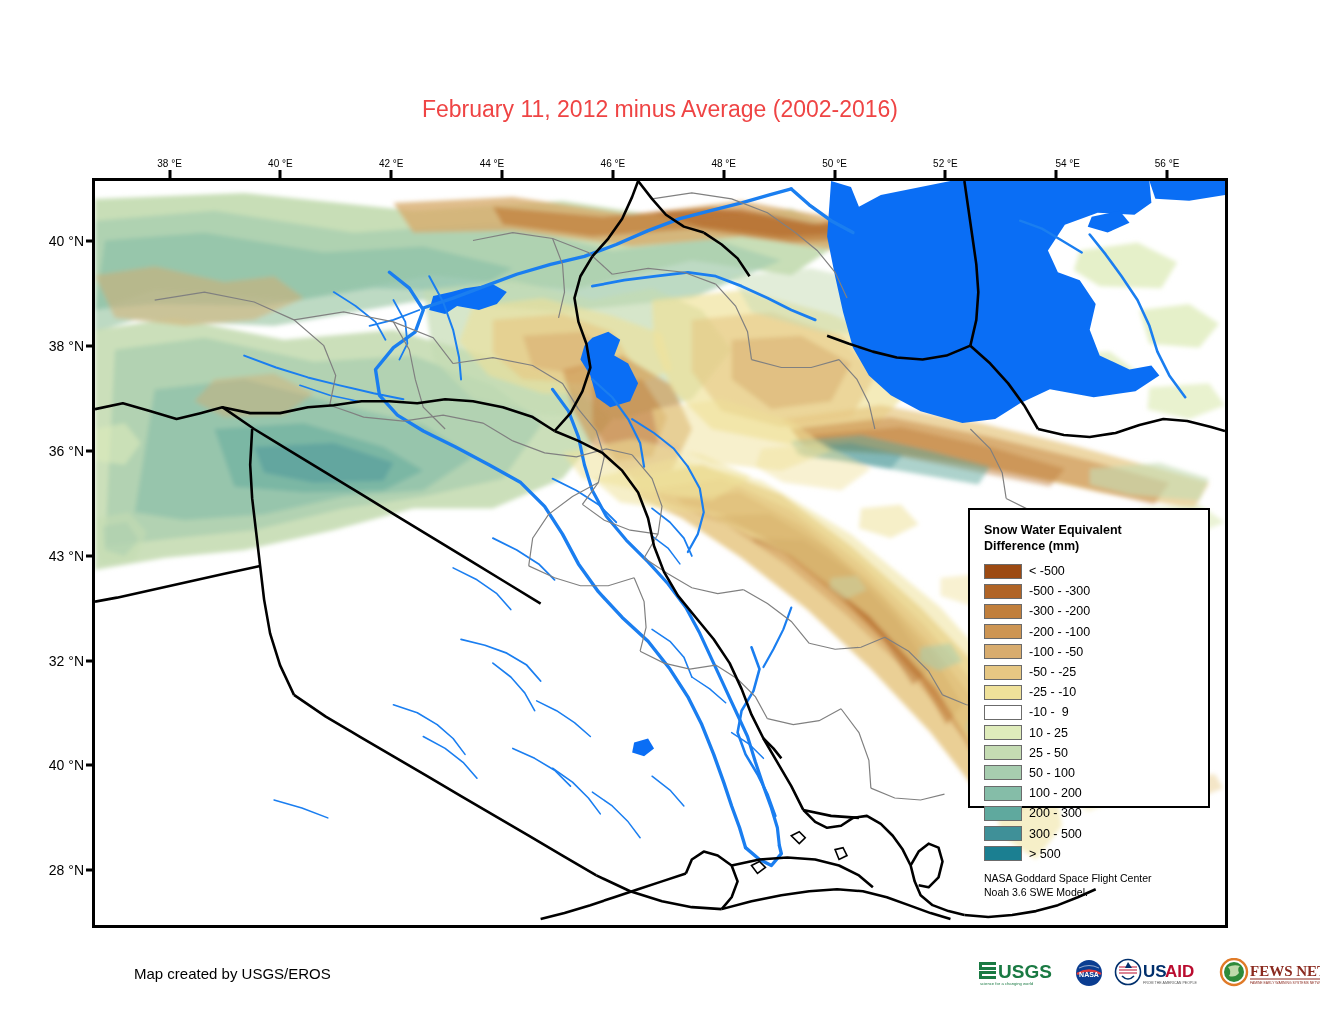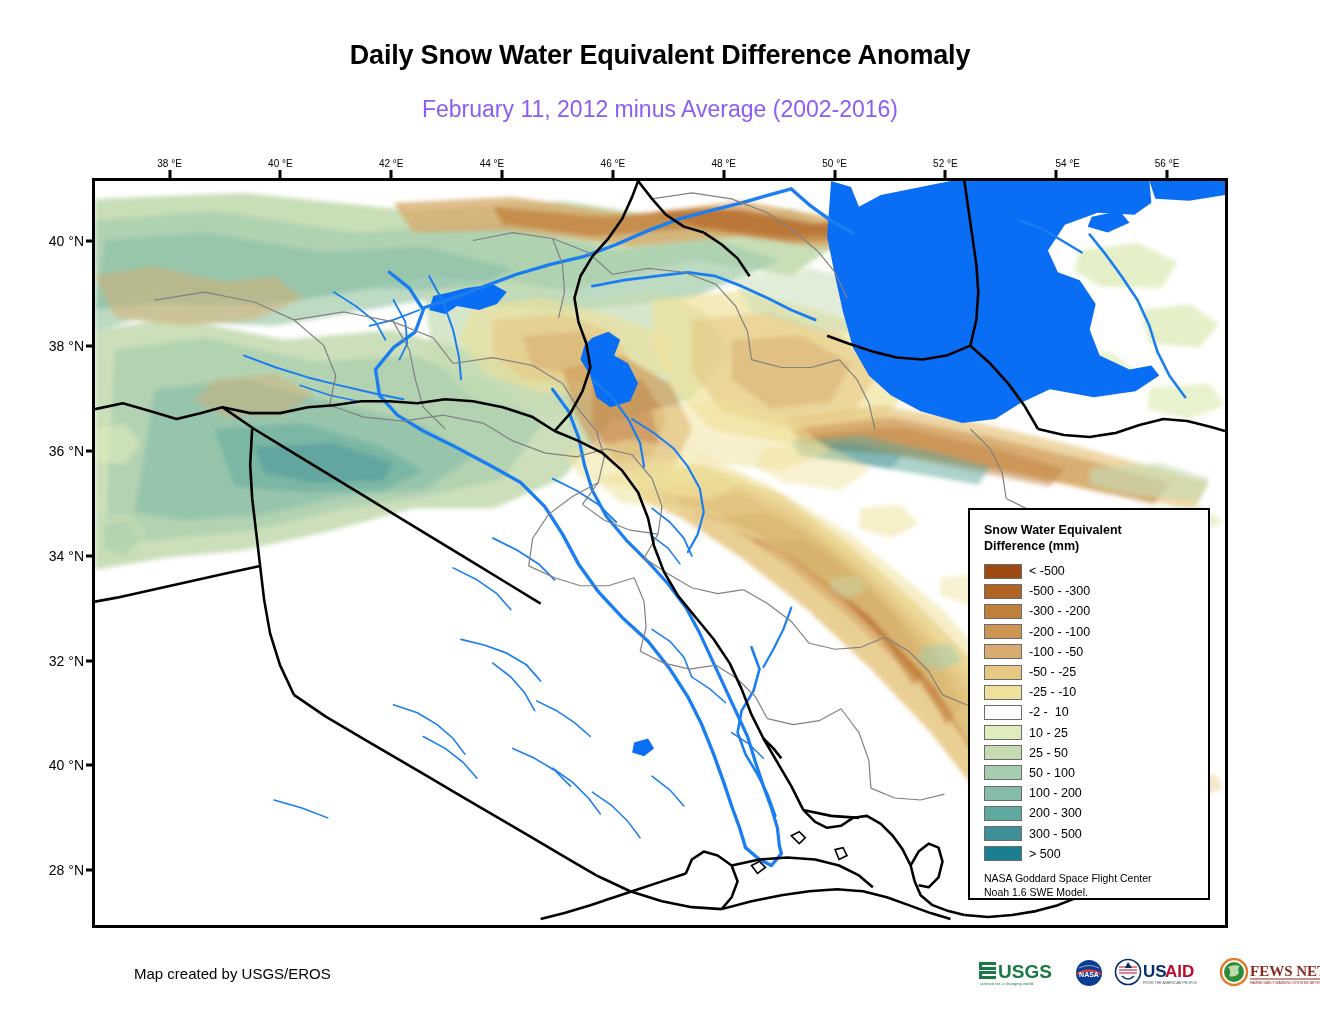--- a/index.html
+++ b/index.html
@@ -15,21 +15,21 @@
   
   .title{
     position:absolute;left:0;right:0;top:40px;
     text-align:center;
     font-size:27px;font-weight:bold;color:#000;
     letter-spacing:-0.2px;
   }
   .subtitle{
     position:absolute;left:0;right:0;top:96px;
     text-align:center;
-    font-size:23px;font-weight:normal;color:#8b5cf6;
+    font-size:23px;font-weight:normal;color:#ef4444;
   }
 
   
   #map-frame{
     position:absolute;
     left:92px;top:178px;
     width:1136px;height:750px;
     border:3px solid #000;
     box-sizing:border-box;
     background:#ffffff;
@@ -63,21 +63,21 @@
     position:absolute;
     height:3px;width:9px;background:#000;
     transform:translateY(-50%);
     left:86px;
   }
 
   
   #legend{
     position:absolute;
     left:968px;top:508px;
-    width:242px;height:392px;
+    width:242px;height:300px;
     background:#ffffff;
     border:2px solid #000;
     box-sizing:border-box;
     padding:12px 14px 8px 14px;
   }
   #legend-title{
     font-size:12.5px;font-weight:bold;color:#000;
     line-height:1.28;
     margin:0 0 7px 0;
     white-space:pre-line;
@@ -113,21 +113,20 @@
     height:36px;
     display:flex;align-items:center;gap:9px;
   }
   .logo{display:block;}
 </style>
 </head>
 <body>
 
 <div id="page">
 
-  <div class="title">Daily Snow Water Equivalent Difference Anomaly</div>
   <div class="subtitle">February 11, 2012 minus Average (2002-2016)</div>
 
   <div id="lon-axis">
       <div class="lon-label" style="left: 169.58px;">38 °E</div>
       <div class="lon-tick" style="left: 169.58px;"></div>
       <div class="lon-label" style="left: 280.41px;">40 °E</div>
       <div class="lon-tick" style="left: 280.41px;"></div>
       <div class="lon-label" style="left: 391.239px;">42 °E</div>
       <div class="lon-tick" style="left: 391.239px;"></div>
       <div class="lon-label" style="left: 492px; text-align: right;">44 °E</div>
@@ -145,21 +144,21 @@
       <div class="lon-label" style="left: 1167.04px;">56 °E</div>
       <div class="lon-tick" style="left: 1167.04px;"></div>
     </div>
   <div id="lat-axis">
       <div class="lat-label" style="top: 240.937px;">40 °N</div>
       <div class="lat-tick" style="top: 240.937px;"></div>
       <div class="lat-label" style="top: 345.832px;">38 °N</div>
       <div class="lat-tick" style="top: 345.832px;"></div>
       <div class="lat-label" style="top: 450.727px;">36 °N</div>
       <div class="lat-tick" style="top: 450.727px;"></div>
-      <div class="lat-label" style="top: 555.622px;">34 °N</div>
+      <div class="lat-label" style="top: 555.622px;">43 °N</div>
       <div class="lat-tick" style="top: 555.622px;"></div>
       <div class="lat-label" style="top: 660.517px;">32 °N</div>
       <div class="lat-tick" style="top: 660.517px;"></div>
       <div class="lat-label" style="top: 765.413px;">40 °N</div>
       <div class="lat-tick" style="top: 765.413px;"></div>
       <div class="lat-label" style="top: 870.308px;">28 °N</div>
       <div class="lat-tick" style="top: 870.308px;"></div>
     </div>
 
   <div id="map-frame">
@@ -499,21 +498,21 @@
         <div class="legend-row">
           <span class="legend-swatch" style="background: rgb(230, 199, 131);"></span>
           <span class="legend-label">-50 - -25</span>
         </div>
         <div class="legend-row">
           <span class="legend-swatch" style="background: rgb(239, 225, 154);"></span>
           <span class="legend-label">-25 - -10</span>
         </div>
         <div class="legend-row">
           <span class="legend-swatch" style="background: rgb(255, 255, 255);"></span>
-          <span class="legend-label">-2 -  10</span>
+          <span class="legend-label">-10 -  9</span>
         </div>
         <div class="legend-row">
           <span class="legend-swatch" style="background: rgb(223, 236, 187);"></span>
           <span class="legend-label">10 - 25</span>
         </div>
         <div class="legend-row">
           <span class="legend-swatch" style="background: rgb(197, 220, 179);"></span>
           <span class="legend-label">25 - 50</span>
         </div>
         <div class="legend-row">
@@ -531,21 +530,21 @@
         <div class="legend-row">
           <span class="legend-swatch" style="background: rgb(63, 144, 152);"></span>
           <span class="legend-label">300 - 500</span>
         </div>
         <div class="legend-row">
           <span class="legend-swatch" style="background: rgb(27, 127, 145);"></span>
           <span class="legend-label">&gt; 500</span>
         </div>
       </div>
     <div id="legend-source">NASA Goddard Space Flight Center
-Noah 1.6 SWE Model.</div>
+Noah 3.6 SWE Model.</div>
   </div>
 
   <div id="credit">Map created by USGS/EROS</div>
 
   <div id="logo-bar">
 
     <svg class="logo" width="86" height="30" viewBox="0 0 86 30">
       <g fill="#1a7a43">
         <path d="M1,4 L18,4 L18,7 L4,7 L4,9 L18,9 L18,12 L1,12 Z"></path>
         <path d="M1,13 L18,13 L18,16 L4,16 L4,18 L18,18 L18,21 L1,21 Z"></path>

